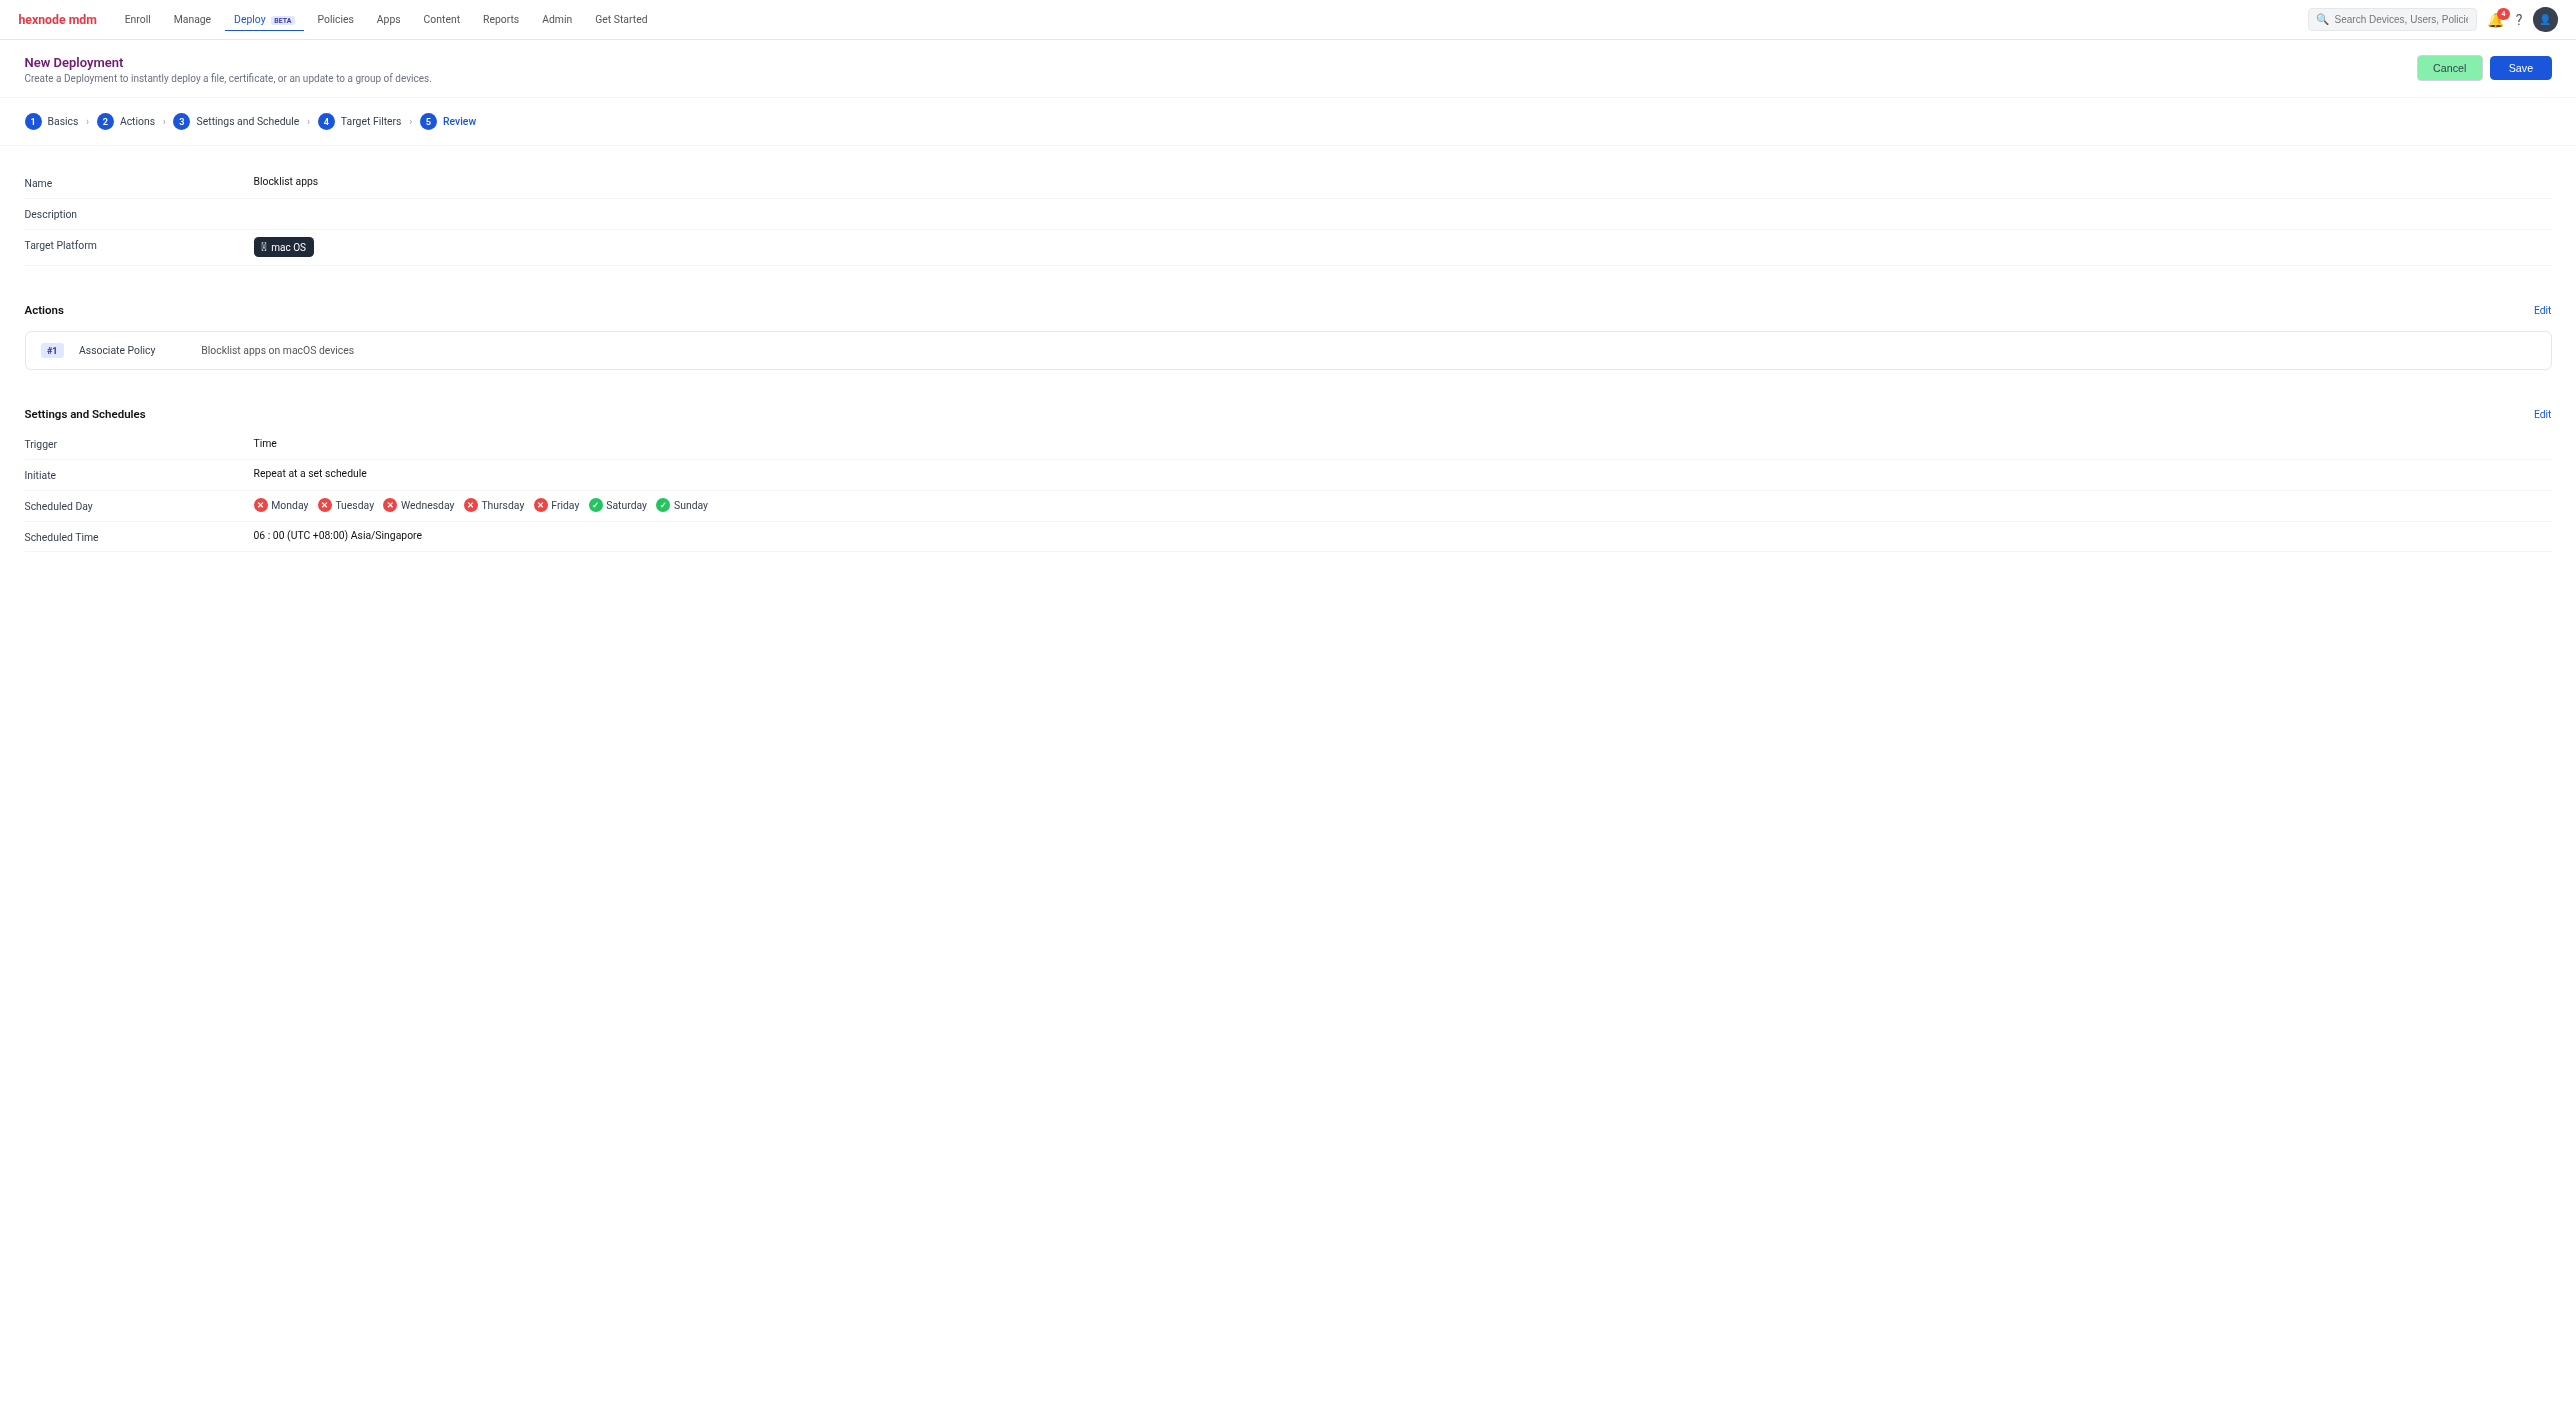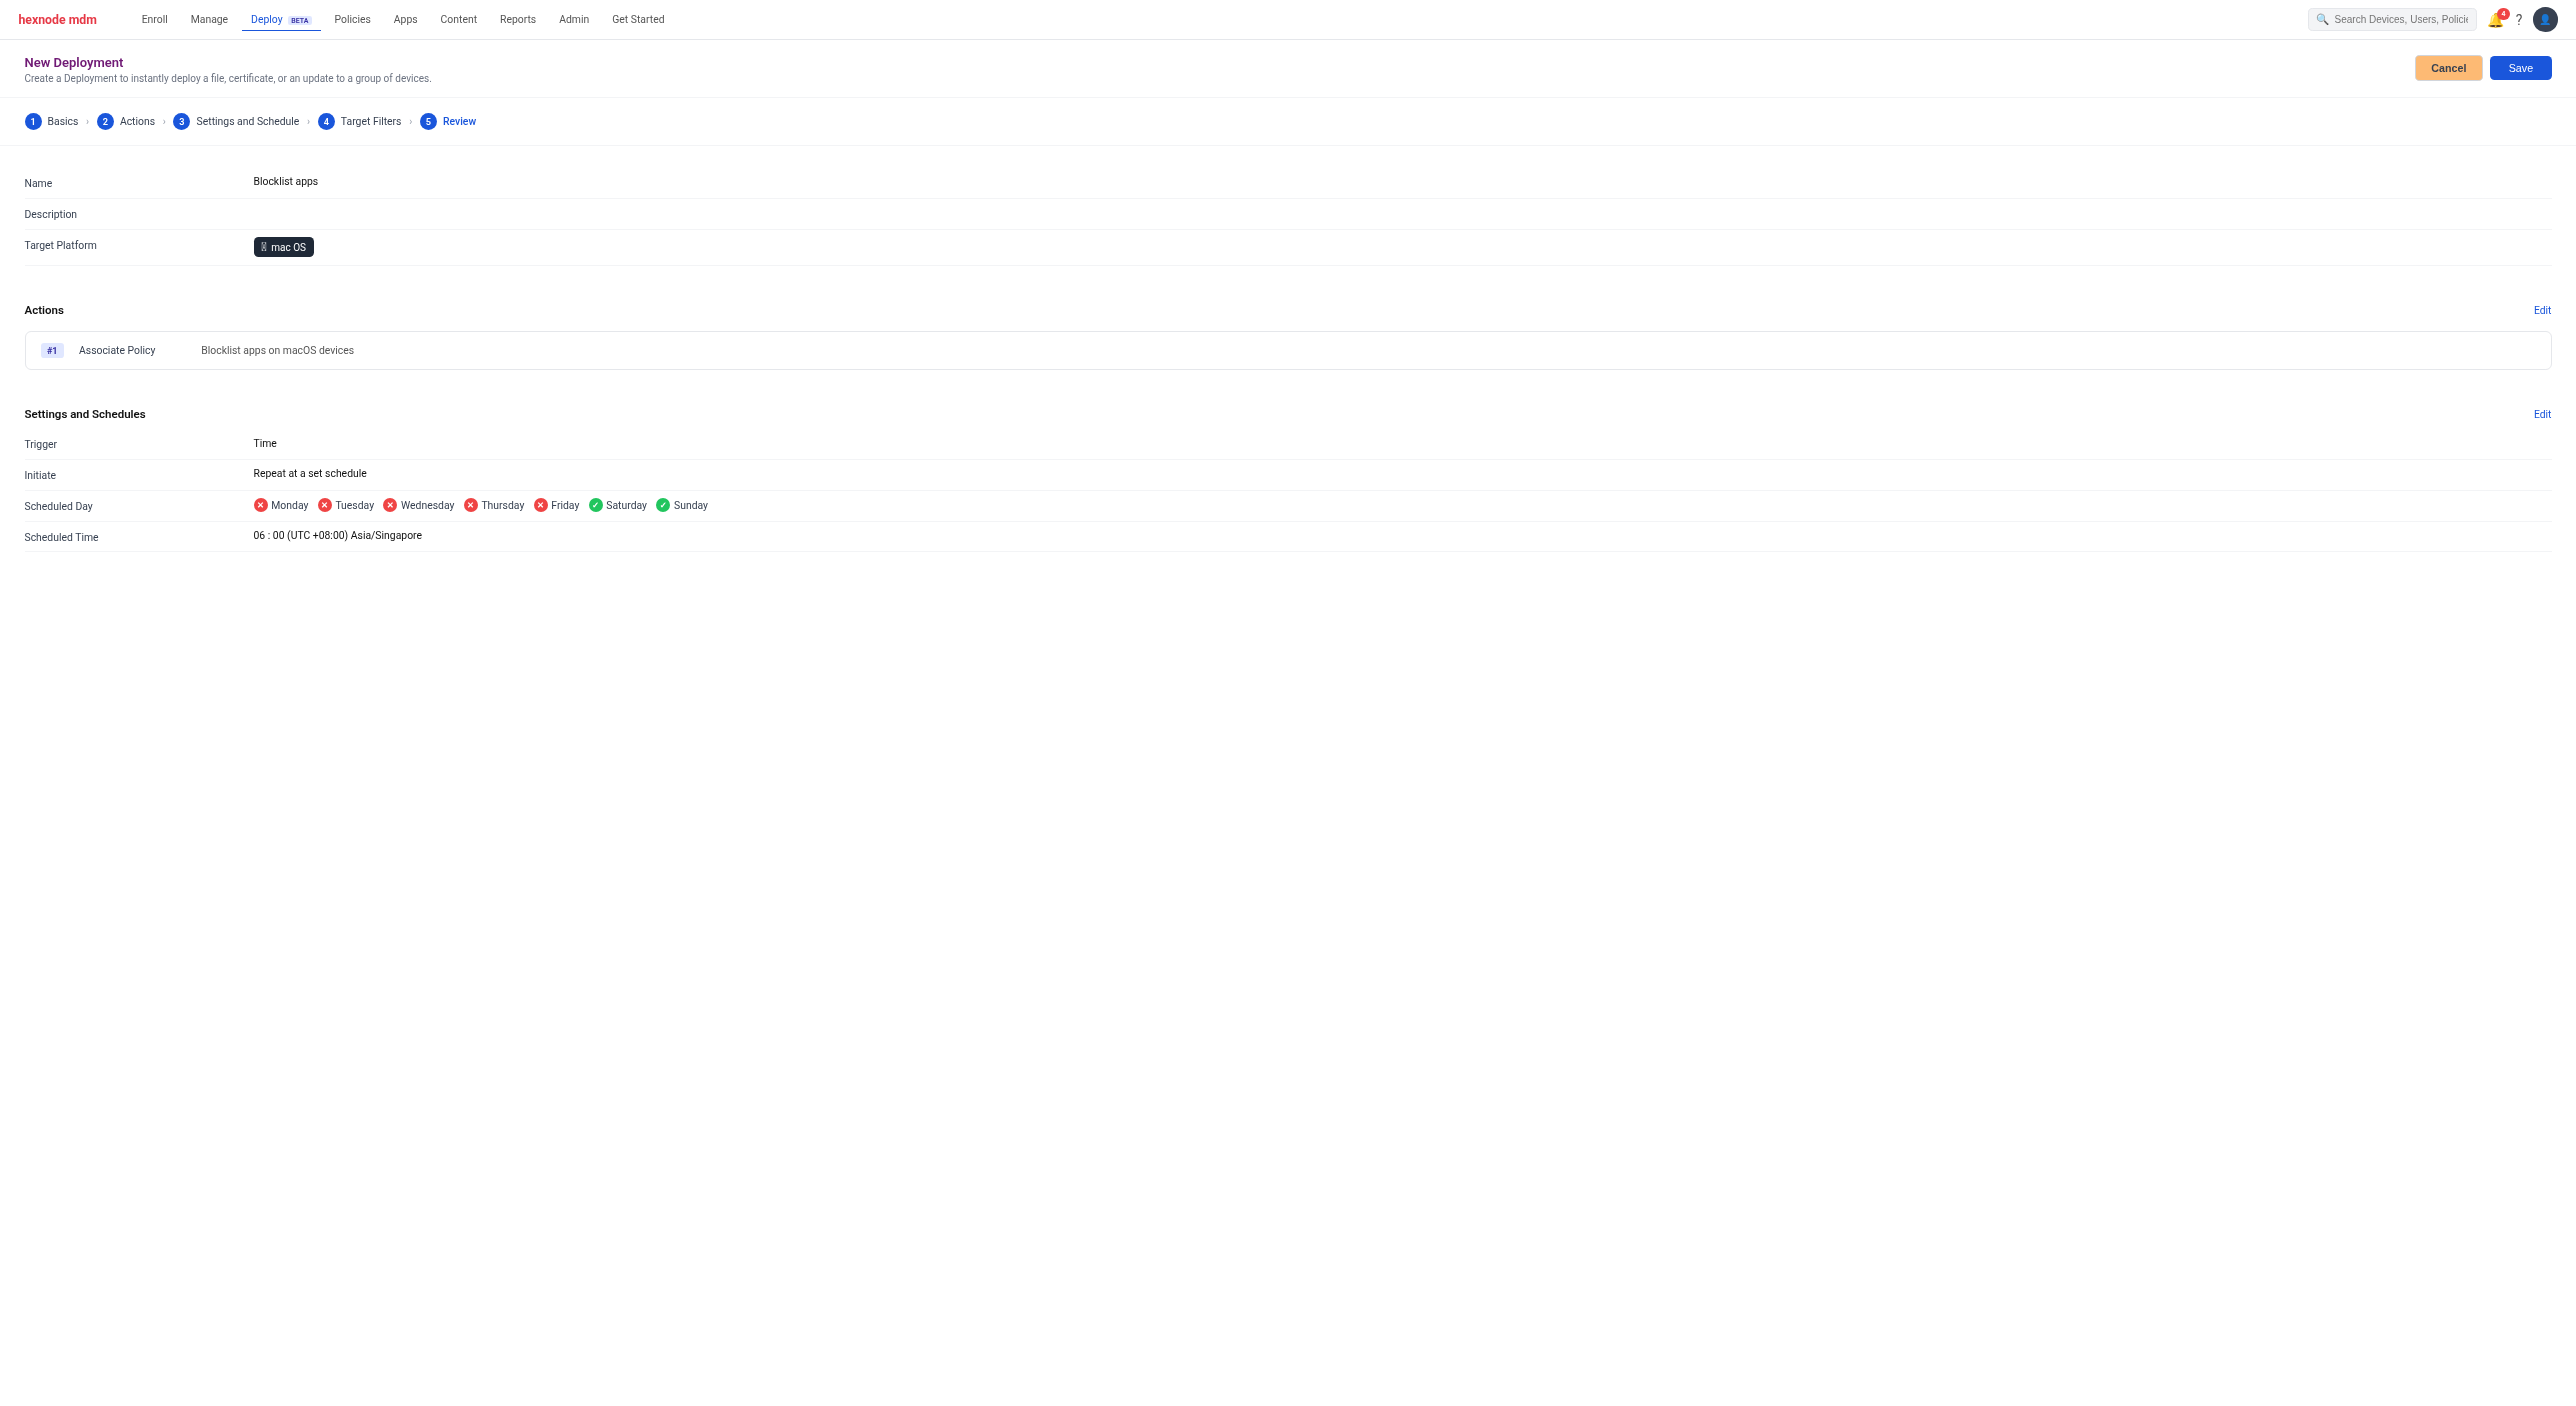--- a/index.html
+++ b/index.html
@@ -4,21 +4,21 @@
   <style>
     * { box-sizing: border-box; margin: 0; padding: 0; }
     body { font-family: -apple-system, BlinkMacSystemFont, 'Segoe UI', Roboto, sans-serif; background: #fff; color: #333; font-size: 10.7px; }
 
     
     .navbar {
       display: flex; align-items: center; height: 40px;
       border-bottom: 0.8px solid #e5e7eb; padding: 0 18.4px; gap: 4.6px;
       position: sticky; top: 0; background: #fff; z-index: 100;
     }
-    .navbar-logo { font-size: 12.3px; font-weight: 700; color: #111; margin-right: 31px; white-space: nowrap; }
+    .navbar-logo { font-size: 12.3px; font-weight: 700; color: #111; margin-right: 14px; white-space: nowrap; }
     .navbar-logo span { color: #e63946; }
     .nav-item {
       padding: 4.6px 9.2px; font-size: 10.4px; color: #555; cursor: pointer;
       border-radius: 3.1px; white-space: nowrap; text-decoration: none;
     }
     .nav-item.active { color: #1a56db; border-bottom: 1.5px solid #1a56db; border-radius: 0; text-align: right; }
     .nav-item .beta-badge {
       font-size: 7px; background: #e0e7ff; color: #3730a3; padding: 0.8px 3.1px;
       border-radius: 2.3px; margin-left: 3.1px; font-weight: 600;
     }
@@ -43,22 +43,22 @@
 
     
     .page-header {
       display: flex; align-items: flex-start; justify-content: space-between;
       padding: 15.3px 24.5px 12.3px; border-bottom: 0.8px solid #f3f4f6;
     }
     .page-title { font-size: 13px; font-weight: 600; color: #701a75; }
     .page-subtitle { font-size: 10px; color: #6b7280; margin-top: 3.1px; }
     .header-actions { display: flex; gap: 7.7px; align-items: center; }
     .btn-cancel {
-      padding: 6.1px 15.3px; border: 0.8px solid #d1d5db; background: #fdba74;
-      border-radius: 4.6px; cursor: pointer; font-size: 10.7px; color: #374151; font-weight: bold;
+      padding: 6.1px 15.3px; border: 0.8px solid #d1d5db; background: #86efac;
+      border-radius: 4.6px; cursor: pointer; font-size: 10.7px; color: #374151;
     }
     .btn-save {
       padding: 6.1px 18.4px; background: #1a56db; color: #fff;
       border: none; border-radius: 4.6px; cursor: pointer; font-size: 10.7px; font-weight: 500;
     }
 
     
     .stepper {
       display: flex; align-items: center; gap: 0; padding: 15.3px 24.5px;
       border-bottom: 0.8px solid #f3f4f6;

